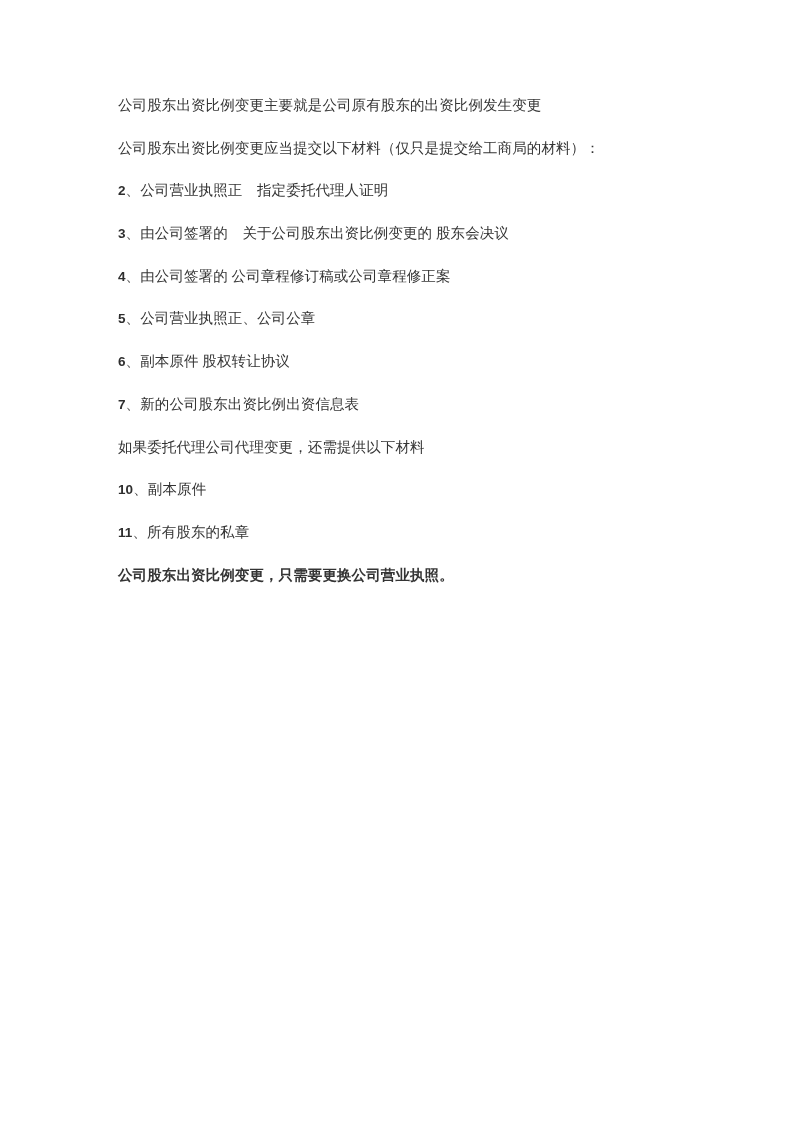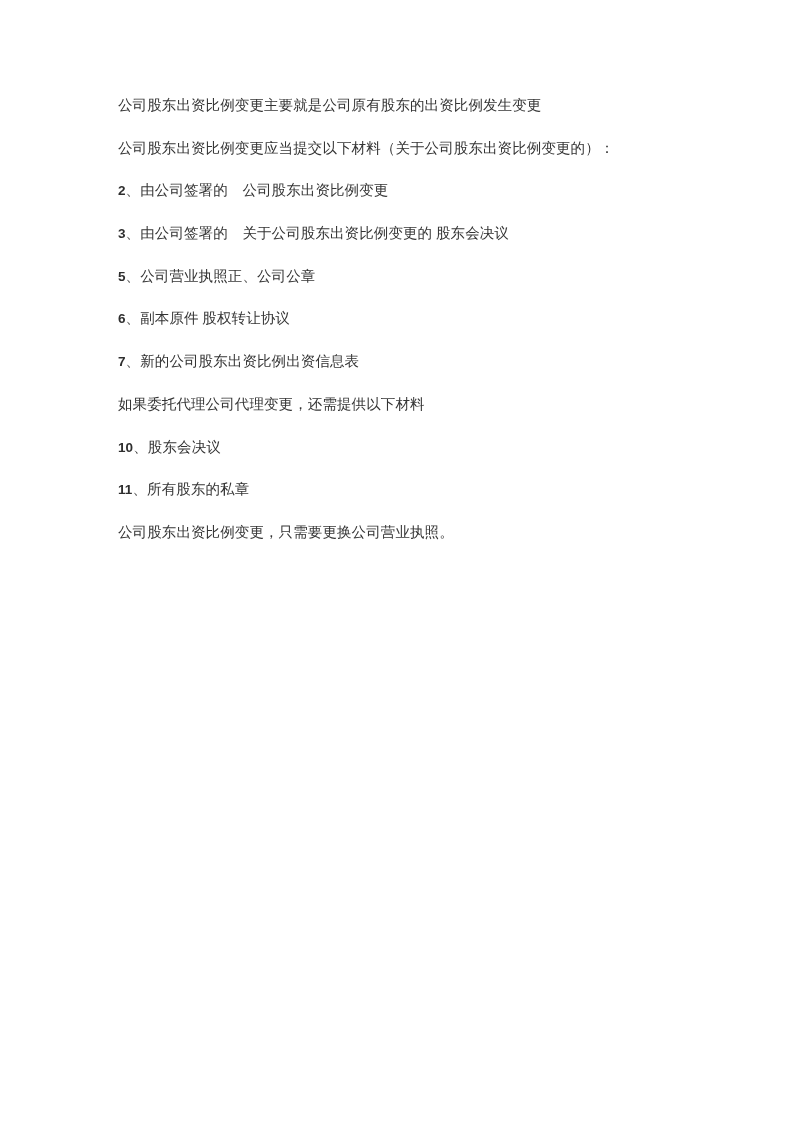--- a/index.html
+++ b/index.html
@@ -26,56 +26,57 @@
     width: 580px;
   }
   p.para {
     margin: 0 0 23.2px 0;
     font-size: 14.5px;
     line-height: 18.5px;
     color: #343434;
     letter-spacing: 0.1px;
     white-space: pre-wrap;
   }
-  p.para:last-child { margin-bottom: 0; }
+  p.para:last-child { margin-bottom: 0; font-weight: bold; }
   .num {
     font-family: "Liberation Sans", sans-serif;
     font-weight: 700;
     font-size: 13.5px;
     color: #2e2e2e;
   }
   .sep, .txt {
     font-family: "Liberation Serif", serif;
   }
 </style>
 </head>
 <body>
 
 <div class="page" style="background: rgb(255, 255, 255);">
   <div class="content" style="color: rgb(52, 52, 52);">
   <p class="para"><span class="num"></span><span class="sep"></span><span class="txt">公司股东出资比例变更主要就是公司原有股东的出资比例发生变更</span></p>
 
-  <p class="para"><span class="num"></span><span class="sep"></span><span class="txt">公司股东出资比例变更应当提交以下材料（关于公司股东出资比例变更的）：</span></p>
+  <p class="para"><span class="num"></span><span class="sep"></span><span class="txt">公司股东出资比例变更应当提交以下材料（仅只是提交给工商局的材料）：</span></p>
 
 
-  <p class="para"><span class="num">2</span><span class="sep">、</span><span class="txt">由公司签署的　公司股东出资比例变更</span></p>
+  <p class="para"><span class="num">2</span><span class="sep">、</span><span class="txt">公司营业执照正　指定委托代理人证明</span></p>
 
   <p class="para"><span class="num">3</span><span class="sep">、</span><span class="txt">由公司签署的　关于公司股东出资比例变更的 股东会决议</span></p>
 
+  <p class="para"><span class="num">4</span><span class="sep">、</span><span class="txt">由公司签署的 公司章程修订稿或公司章程修正案</span></p>
 
   <p class="para"><span class="num">5</span><span class="sep">、</span><span class="txt">公司营业执照正、公司公章</span></p>
 
   <p class="para"><span class="num">6</span><span class="sep">、</span><span class="txt">副本原件 股权转让协议</span></p>
 
   <p class="para"><span class="num">7</span><span class="sep">、</span><span class="txt">新的公司股东出资比例出资信息表</span></p>
 
 
 
   <p class="para"><span class="num"></span><span class="sep"></span><span class="txt">如果委托代理公司代理变更，还需提供以下材料</span></p>
 
-  <p class="para"><span class="num">10</span><span class="sep">、</span><span class="txt">股东会决议</span></p>
+  <p class="para"><span class="num">10</span><span class="sep">、</span><span class="txt">副本原件</span></p>
 
   <p class="para"><span class="num">11</span><span class="sep">、</span><span class="txt">所有股东的私章</span></p>
 
 
   <p class="para"><span class="num"></span><span class="sep"></span><span class="txt">公司股东出资比例变更，只需要更换公司营业执照。</span></p>
 </div>
 </div>
 
 </body></html>

